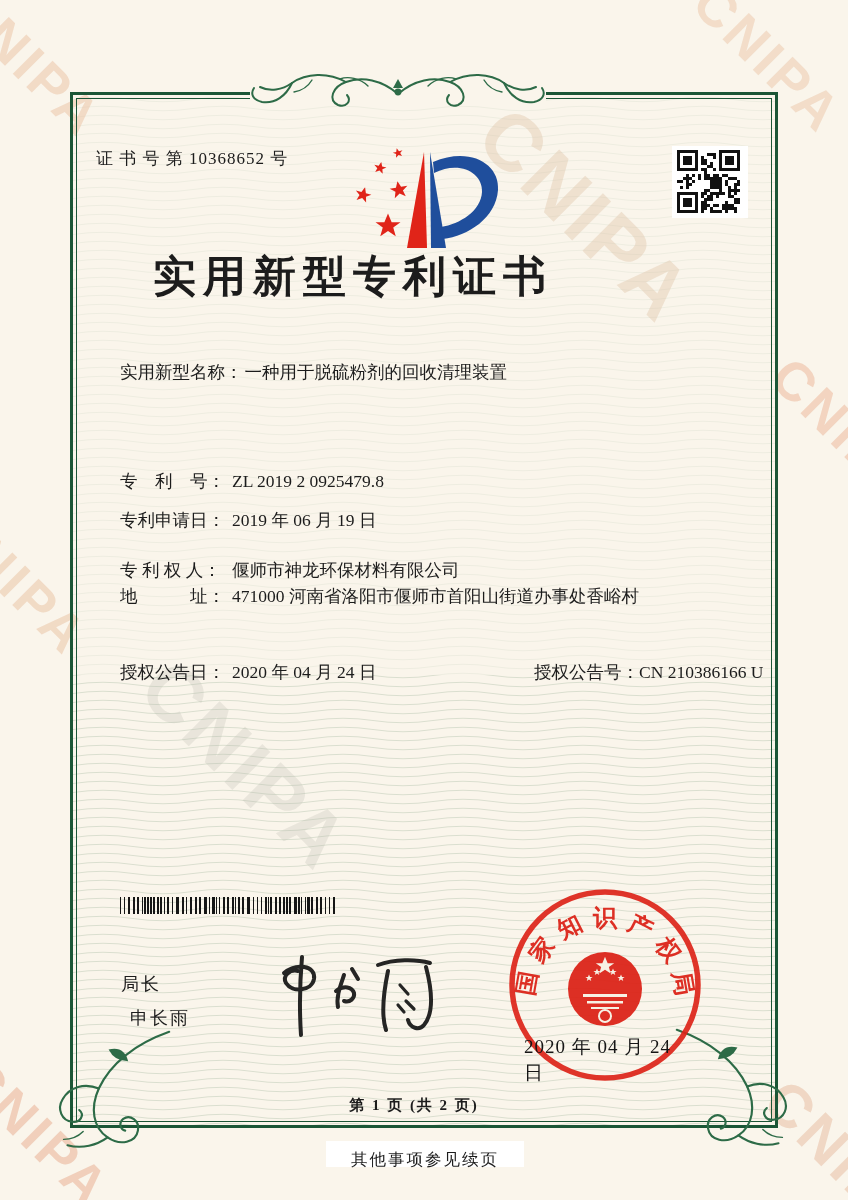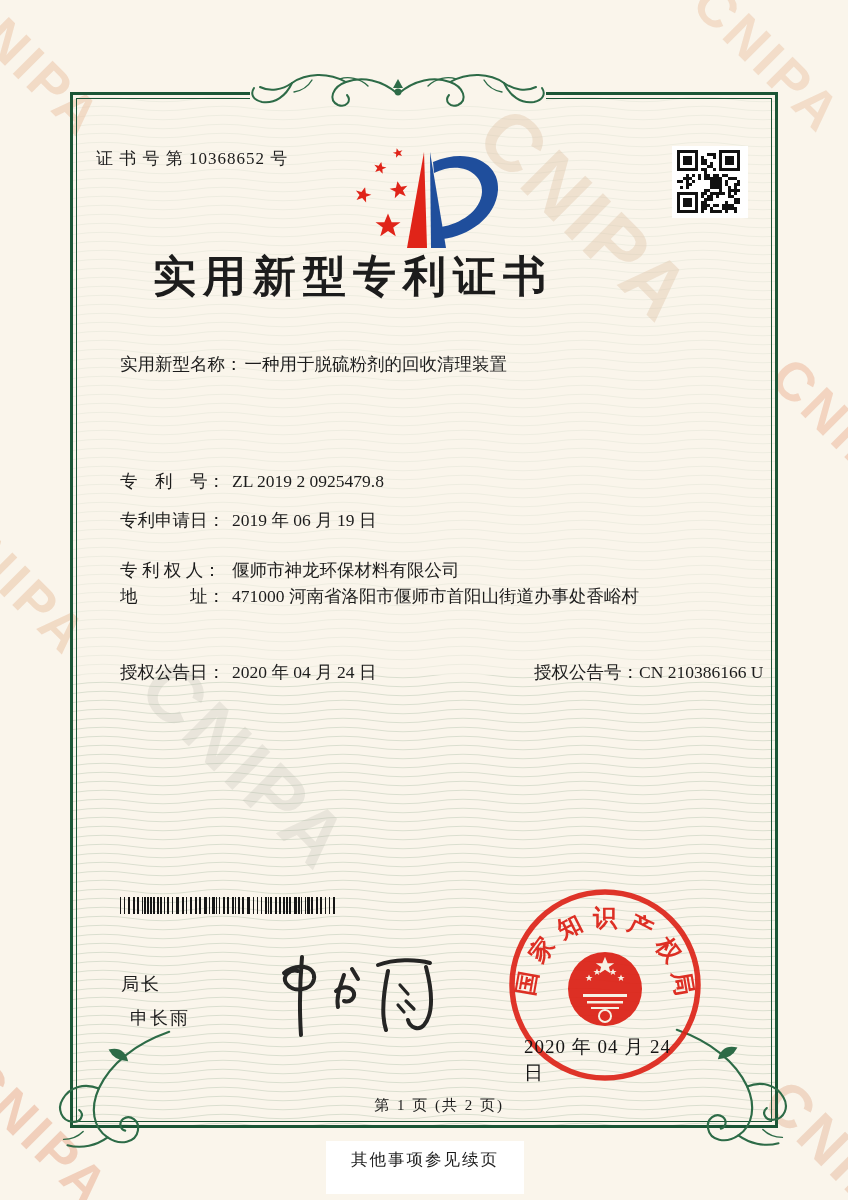--- a/index.html
+++ b/index.html
@@ -22,22 +22,22 @@
   .row .val{margin-left:2px;}
   .col2{position:absolute;left:370px;top:0;margin-left:44px;}
   
   .body-text{position:absolute;left:120px;top:694px;width:620px;font-size:17px;line-height:26px;text-align:justify;}
   .body-text p{margin:0;text-indent:2em;}
   
   .director-label{position:absolute;left:121px;top:972px;font-size:18px;letter-spacing:2px;}
   .director-name{position:absolute;left:121px;top:1006px;font-size:18px;letter-spacing:2px;margin-left:9px;}
   .seal-date{position:absolute;left:524px;top:1034px;width:164px;font-size:19px;color:#161616;letter-spacing:1px;z-index:7;}
   
-  .page-num{position:absolute;left:324px;top:1096px;width:180px;text-align:right;font-size:15px;letter-spacing:2px;}
-  .note-box{position:absolute;left:326px;top:1141px;width:198px;height:53px;background:#ffffff;
+  .page-num{position:absolute;left:324px;top:1096px;width:180px;text-align:center;font-size:15px;letter-spacing:2px;font-weight:bold;}
+  .note-box{position:absolute;left:326px;top:1141px;width:198px;height:26px;background:#ffffff;
             text-align:center;line-height:38px;font-size:16.5px;letter-spacing:2px;}
   svg{display:block;}
 </style>
 </head>
 <body>
 
 <div class="page">
 
   <svg class="abs" style="left:73px;top:95px;z-index:0;" width="702" height="1030" viewBox="0 0 702 1030">
     <defs>
@@ -253,21 +253,21 @@
       <g transform="translate(5,46)">
           <rect width="21" height="21"></rect>
           <rect x="3" y="3" width="15" height="15" fill="#fff"></rect>
           <rect x="6" y="6" width="9" height="9"></rect>
         </g>
     </g>
   </svg>
 
   <div class="title">实用新型专利证书</div>
 
-  <div class="row" style="top:352px;">
+  <div class="row" style="top:360px;">
     <span class="lbl">实用新型名称：</span><span class="val">一种用于脱硫粉剂的回收清理装置</span>
   </div>
   <div class="row" style="top:469px;">
     <span class="lbl">专　利　号：</span><span class="val">ZL 2019 2 0925479.8</span>
   </div>
   <div class="row" style="top:508px;">
     <span class="lbl">专利申请日：</span><span class="val">2019 年 06 月 19 日</span>
   </div>
   <div class="row" style="top:558px;">
     <span class="lbl">专 利 权 人：</span><span class="val">偃师市神龙环保材料有限公司</span>

